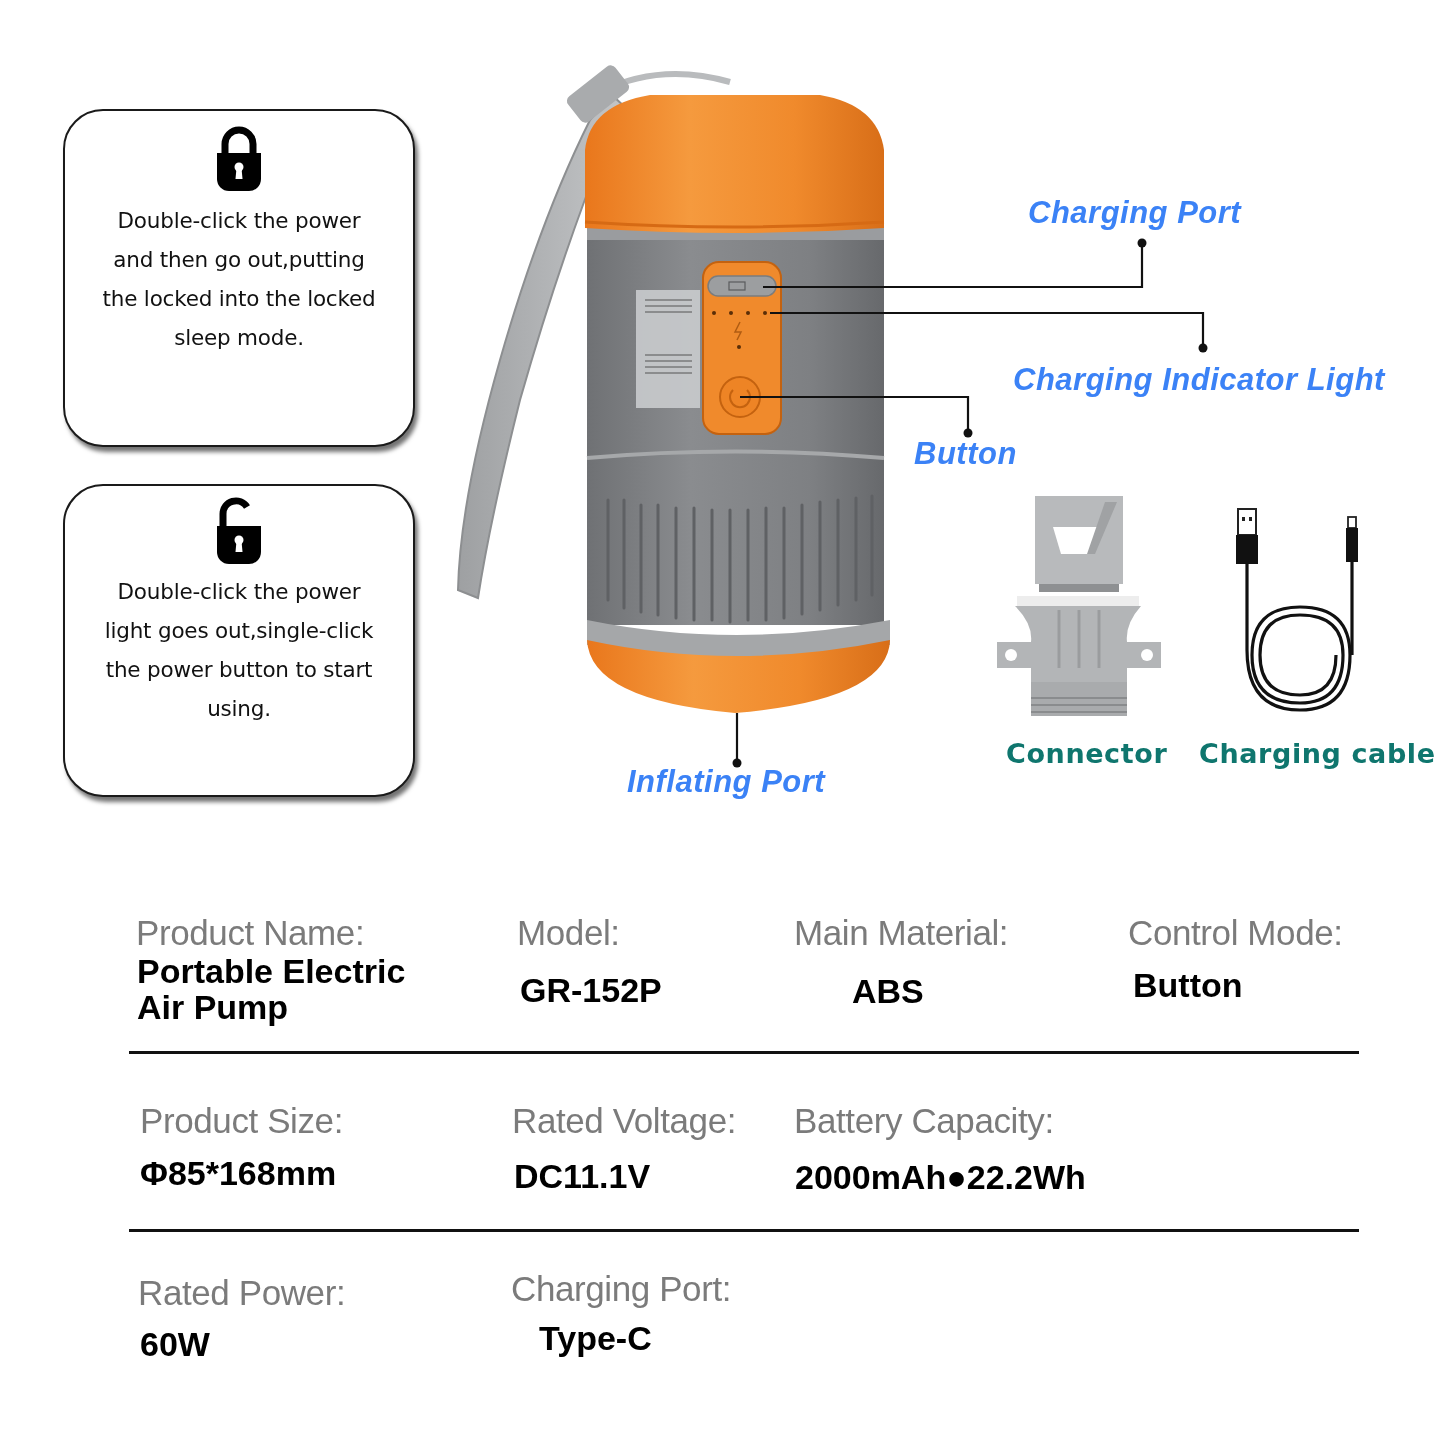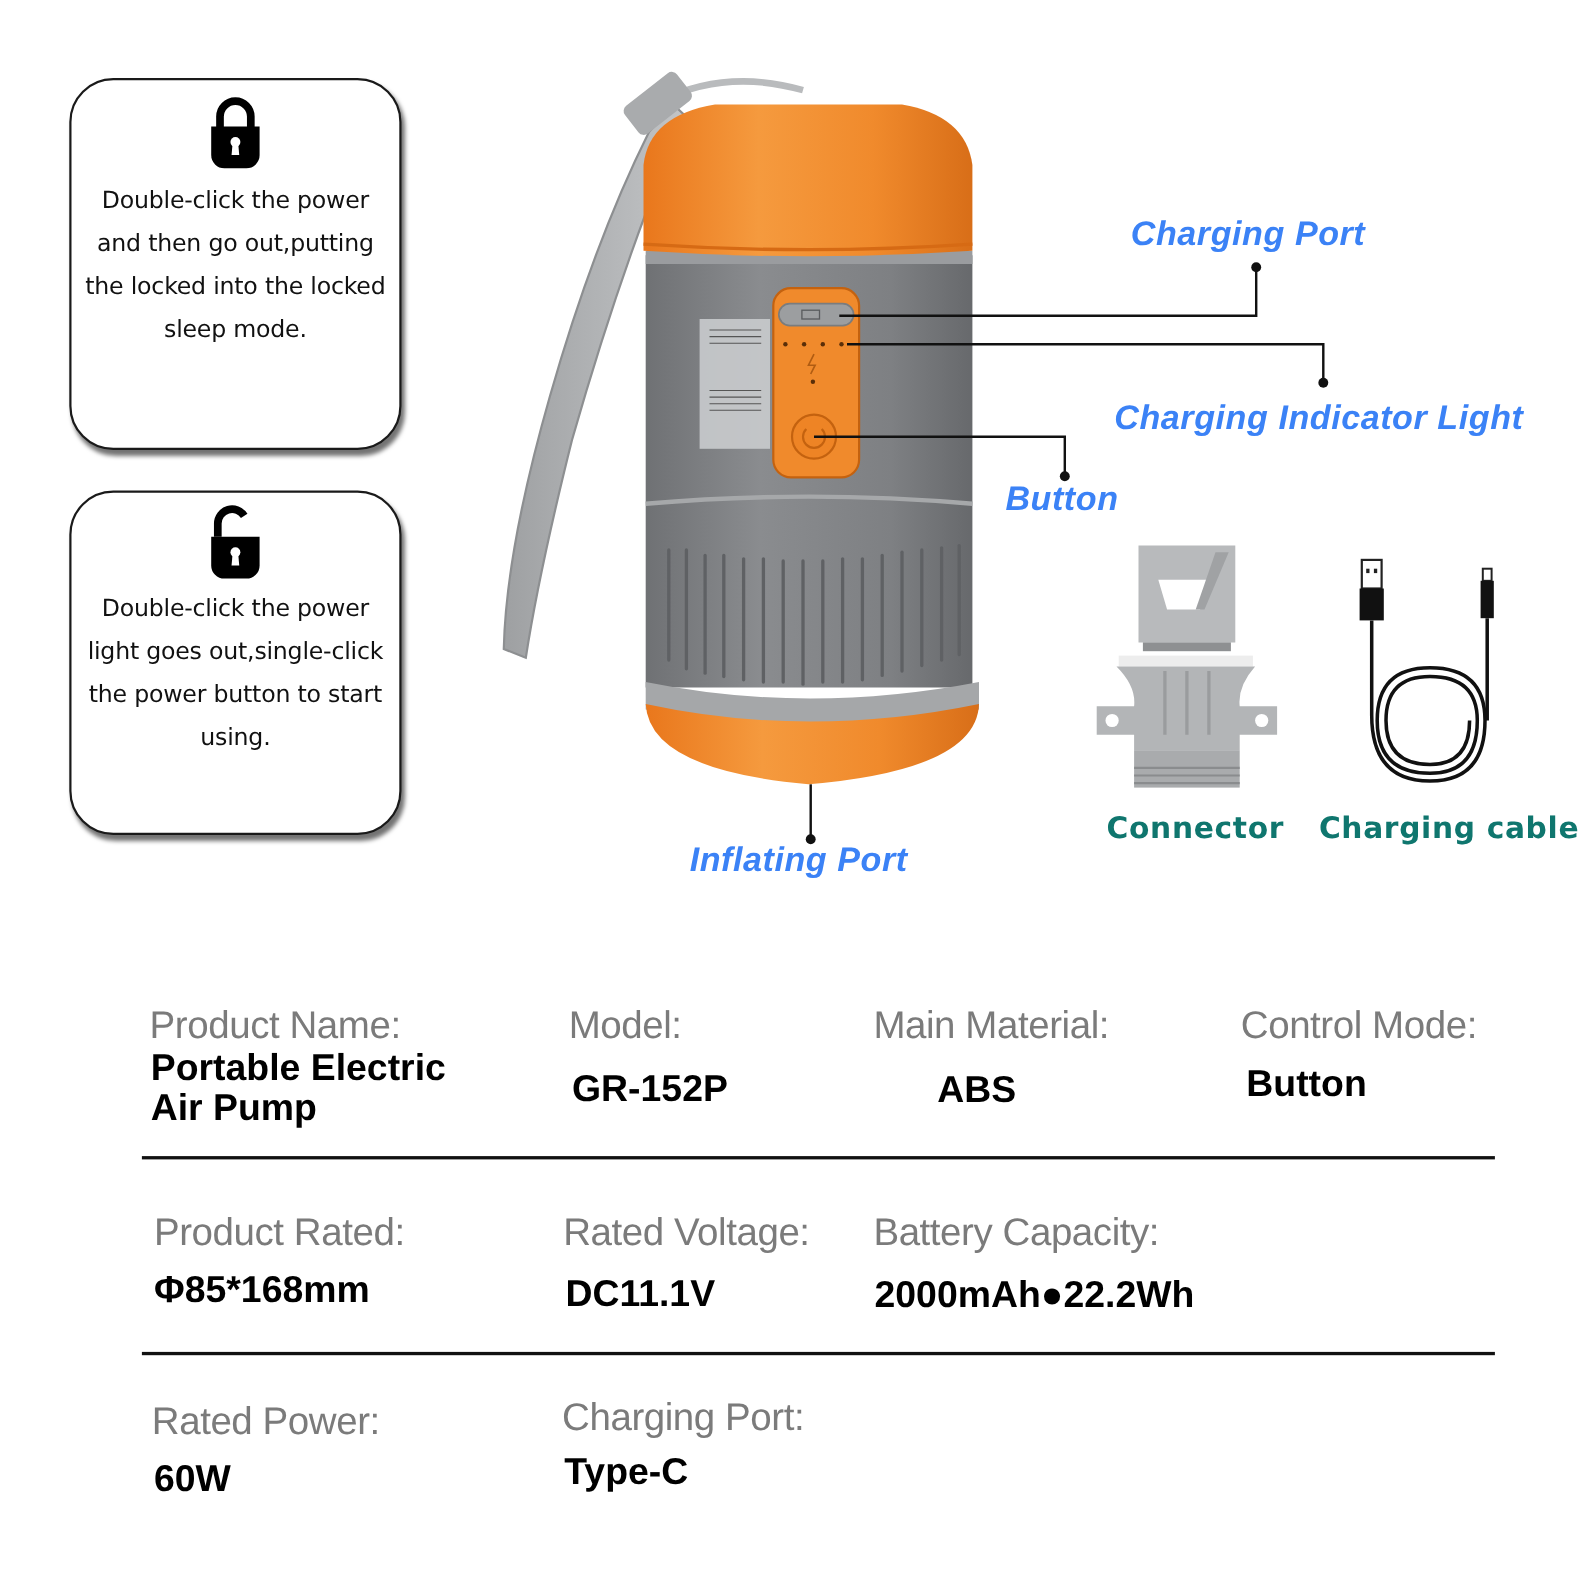--- a/index.html
+++ b/index.html
@@ -1,21 +1,21 @@
 <!DOCTYPE html>
 <html><head>
 <meta charset="utf-8">
 <style>
   html, body { margin:0; padding:0; background:#ffffff; }
   body { width:1445px; height:1445px; position:relative; overflow:hidden; font-family:"Liberation Sans", sans-serif; color:#000; }
   .abs { position:absolute; }
 
   
-  .card { position:absolute; left:63px; width:302px; background:#fff; border:2px solid #1a1a1a; border-radius:40px;
-          box-shadow: 3px 5px 4px rgba(0,0,0,0.55); box-sizing:border-box; text-align:center; }
+  .card { position:absolute; left:63px; width:352px; background:#fff; border:2px solid #1a1a1a; border-radius:40px;
+          box-shadow: 3px 5px 4px rgba(0,0,0,0.55); box-sizing:border-box; text-align:center;margin-top:38px; }
   .card.lock { top:71px; height:338px; }
   .card.unlock { top:446px; height:313px; }
   .card .icon { position:absolute; left:50%; transform:translateX(-50%); }
   .card.lock .icon { top:14px; }
   .card.unlock .icon { top:10px; }
   .card .txt { position:absolute; left:0; right:0; font-family:"DejaVu Sans", sans-serif; font-size:21.5px; line-height:39px; color:#111; letter-spacing:-0.2px; }
   .card.lock .txt { top:90px; }
   .card.unlock .txt { top:86px; }
 
   
@@ -226,29 +226,29 @@
   <div class="spec-value" style="left:520px;top:972px;">GR-152P</div>
 
   <div class="spec-label" style="left:794px;top:913px;">Main Material:</div>
   <div class="spec-value" style="left:852px;top:973px;">ABS</div>
 
   <div class="spec-label" style="left:1128px;top:913px;">Control Mode:</div>
   <div class="spec-value" style="left:1133px;top:967px;">Button</div>
 
   <div class="rule" style="top:1051px;"></div>
 
-  <div class="spec-label" style="left:140px;top:1101px;">Product Rated:</div>
+  <div class="spec-label" style="left:140px;top:1101px;">Product Size:</div>
   <div class="spec-value" style="left:140px;top:1155px;">Φ85*168mm</div>
 
   <div class="spec-label" style="left:512px;top:1101px;">Rated Voltage:</div>
   <div class="spec-value" style="left:514px;top:1158px;">DC11.1V</div>
 
   <div class="spec-label" style="left:794px;top:1101px;">Battery Capacity:</div>
   <div class="spec-value" style="left:795px;top:1159px;">2000mAh●22.2Wh</div>
 
   <div class="rule" style="top:1229px;"></div>
 
   <div class="spec-label" style="left:138px;top:1273px;">Rated Power:</div>
   <div class="spec-value" style="left:140px;top:1326px;">60W</div>
 
   <div class="spec-label" style="left:511px;top:1269px;">Charging Port:</div>
-  <div class="spec-value" style="left:513px;top:1320px;">Type-C</div>
+  <div class="spec-value" style="left:539px;top:1320px;">Type-C</div>
 </div>
 
 </body></html>

